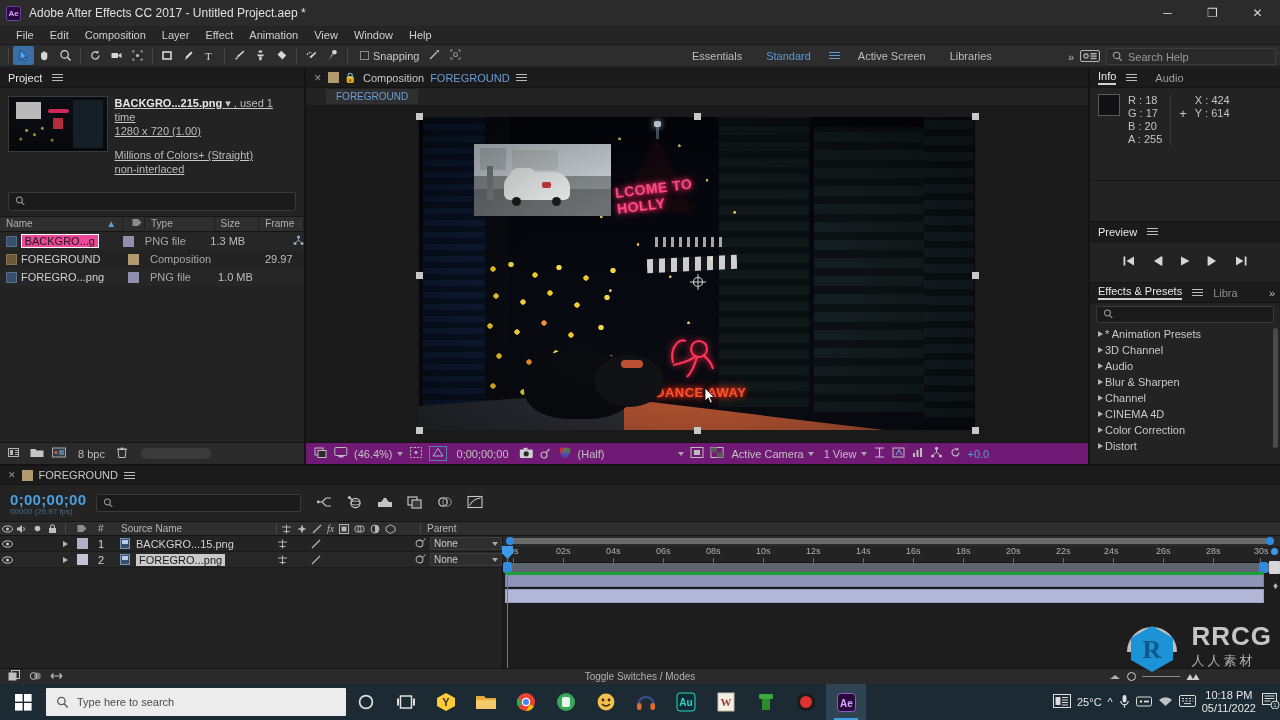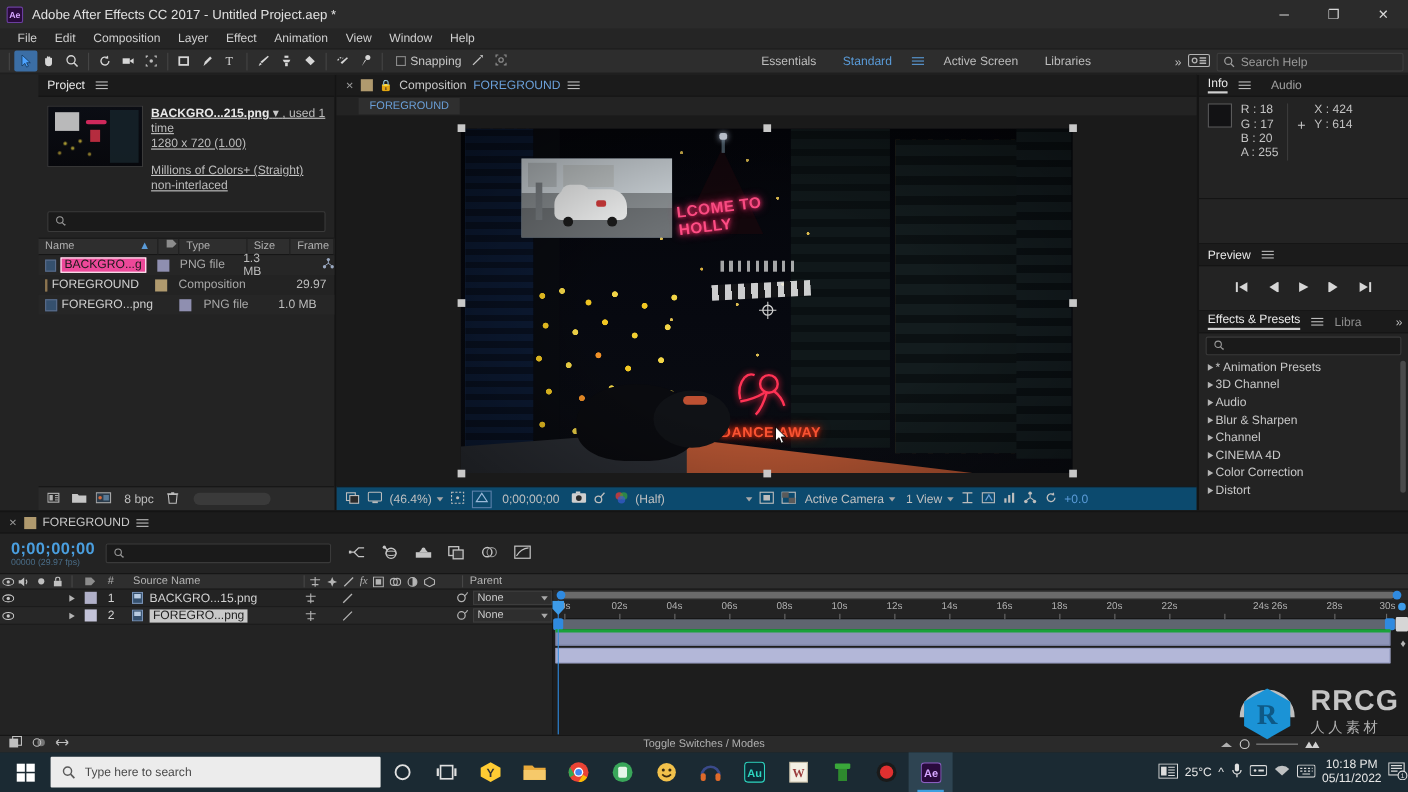--- a/index.html
+++ b/index.html
@@ -38,21 +38,21 @@
   .ws.sel { color:#5a9bd8; }
   .ws-menu { color:#5a9bd8; padding:0 6px; }
   .tb-right { position:absolute; right:4px; top:0; height:23px; display:flex; align-items:center; gap:6px; }
   .searchhelp { display:flex; align-items:center; gap:5px; width:170px; height:17px; background:#2a2a2a;
     border:1px solid #3c3c3c; border-radius:2px; padding-left:5px; color:#9a9a9a; }
 
   
   .main { position:absolute; left:0; top:68px; right:0; height:396px; display:flex; background:#1e1e1e; }
 
   
-  .project { width:306px; background:#232323; border-right:2px solid #141414; display:flex; flex-direction:column;padding-left:35px; }
+  .project { width:306px; background:#232323; border-right:2px solid #141414; display:flex; flex-direction:column; }
   .panel-tabs { height:20px; background:#1b1b1b; display:flex; align-items:center; padding-left:8px; gap:10px;
      border-bottom:1px solid #141414;}
   .ptab { font-size:11px; color:#cfcfcf; }
   .ptab.active { color:#e8e8e8; }
   .hamb { display:inline-block; width:11px; }
   .hamb i { display:block; height:1px; background:#bdbdbd; margin:2px 0; }
   .proj-info { display:flex; padding:8px 8px 4px 8px; gap:7px; height:100px;text-decoration:underline; }
   .thumb { width:100px; height:56px; border:1px solid #3a3a3a; position:relative; overflow:hidden;
     background:#0a0a10; }
   .proj-meta { font-size:11px; color:#bbbbbb; line-height:14px; }
@@ -75,21 +75,21 @@
   
   .comp { flex:1; display:flex; flex-direction:column; background:#1e1e1e; }
   .comp-tabbar { height:20px; background:#1b1b1b; display:flex; align-items:center; padding-left:8px; gap:6px;
     border-bottom:1px solid #141414; }
   .comp-namebar { height:17px; background:#232323; display:flex; align-items:center; padding-left:20px; }
   .comp-chip { background:#2f2f2f; color:#6a9fd8; font-size:10px; padding:2px 10px; }
   .viewport { flex:1; background:#1a1a1a; position:relative; display:flex; align-items:center; justify-content:center; }
   .canvas-wrap { position:relative; width:556px; height:313px; }
   .canvas { position:absolute; inset:0; overflow:hidden; background:#05060a; }
   .handle { position:absolute; width:7px; height:7px; background:#c8c8c8; }
-  .comp-foot { height:22px; background:#0c4a6e; border-top:1px solid #141414; display:flex; align-items:center;
+  .comp-foot { height:22px; background:#701a75; border-top:1px solid #141414; display:flex; align-items:center;
     gap:6px; padding-left:8px; color:#c0c0c0; font-size:11px; }
   .dd { display:flex; align-items:center; gap:4px; }
   .caret { width:0;height:0;border-left:3px solid transparent;border-right:3px solid transparent;border-top:4px solid #a8a8a8; }
 
   
   .rightcol { width:192px; background:#232323; border-left:2px solid #141414; display:flex; flex-direction:column; }
   .info-body { height:92px; padding:6px 8px; display:flex; gap:8px; position:relative; }
   .swatch { width:22px; height:22px; background:#121214; border:1px solid #5a5a5a; }
   .rgb { font-size:11px; color:#c3c3c3; line-height:13px; }
   .xy { font-size:11px; color:#c3c3c3; line-height:13px; margin-left:8px; }
@@ -1105,21 +1105,21 @@
           <div class="tick" style="left:103px;">04s</div>
           <div class="tick" style="left:153px;">06s</div>
           <div class="tick" style="left:203px;">08s</div>
           <div class="tick" style="left:253px;">10s</div>
           <div class="tick" style="left:303px;">12s</div>
           <div class="tick" style="left:353px;">14s</div>
           <div class="tick" style="left:403px;">16s</div>
           <div class="tick" style="left:453px;">18s</div>
           <div class="tick" style="left:503px;">20s</div>
           <div class="tick" style="left:553px;">22s</div>
-          <div class="tick" style="left:636px;">24s</div>
+          <div class="tick" style="left:601px;">24s</div>
           <div class="tick" style="left:653px;">26s</div>
           <div class="tick" style="left:703px;">28s</div>
           <div class="tick" style="left:751px;">30s</div>
           <div class="tickline" style="left:10px;"></div>
             <div class="tickline" style="left:60px;"></div>
           <div class="tickline" style="left:110px;"></div>
             <div class="tickline" style="left:160px;"></div>
           <div class="tickline" style="left:210px;"></div>
             <div class="tickline" style="left:260px;"></div>
           <div class="tickline" style="left:310px;"></div>

